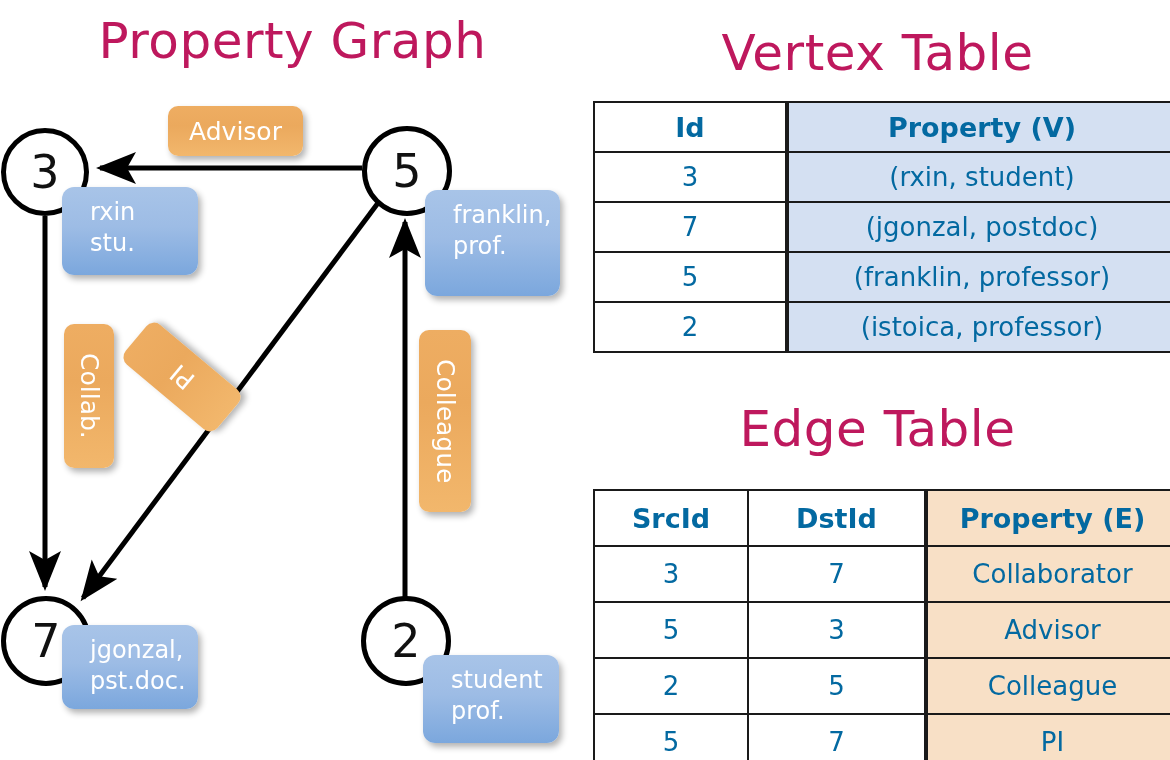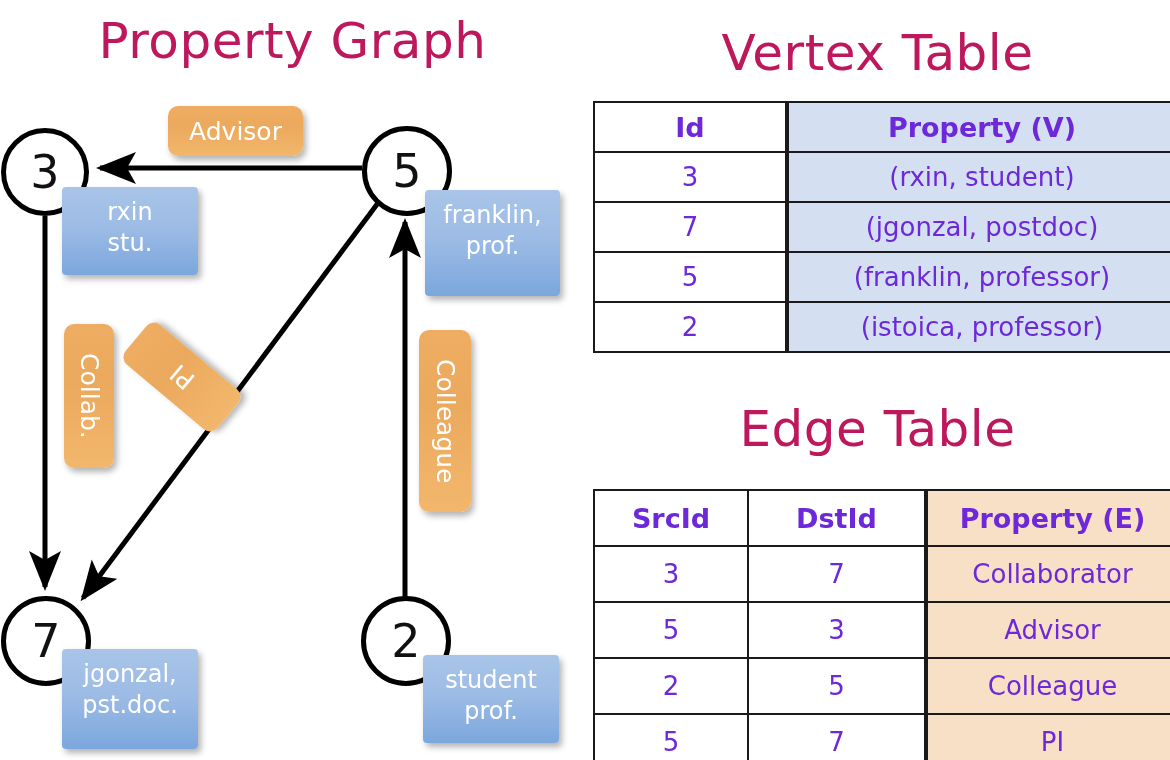--- a/index.html
+++ b/index.html
@@ -48,31 +48,30 @@
     justify-content: center;
     font-size: 46px;
     font-family: "DejaVu Sans", sans-serif;
     color: #111111;
     z-index: 5;
   }
 
   
   .prop-box {
     position: absolute;
-    border-radius: 4px;
+    border-radius: 12px;
     background: linear-gradient(to bottom, #a8c4e8 0%, #9dbce5 45%, #7ba7dd 100%);
     box-shadow: 3px 4px 6px rgba(0,0,0,0.30);
     color: #ffffff;
     font-size: 24px;
     line-height: 1.28;
-    padding: 10px 14px;
+    padding: 10px 28px;
     box-sizing: border-box;
     z-index: 8;
     font-family: "DejaVu Sans", sans-serif;
-    text-align: center;
   }
 
   
   .edge-box {
     position: absolute;
     border-radius: 10px;
     background: linear-gradient(to bottom, #eead62 0%, #eba95d 40%, #f2b76c 100%);
     box-shadow: 3px 4px 6px rgba(0,0,0,0.30);
     color: #ffffff;
     font-size: 25px;
@@ -92,21 +91,21 @@
     position: absolute;
     border-collapse: collapse;
     table-layout: fixed;
     font-family: "DejaVu Sans", sans-serif;
   }
   .tbl td, .tbl th {
     border: 2px solid #1a1a1a;
     text-align: center;
     font-weight: normal;
     font-size: 26px;
-    color: #6d28d9;
+    color: #0369a1;
     padding: 0;
   }
   .tbl th { font-weight: bold; font-size: 27px; }
 
   #vertex-table { left: 593px; top: 101px; width: 576px; }
   #vertex-table td, #vertex-table th { height: 48px; }
   #vertex-table .c-id   { width: 190px; background: #ffffff; border-right: 4px solid #1a1a1a; }
   #vertex-table .c-prop { width: 386px; background: #d4e0f2; border-left: 4px solid #1a1a1a; }
 
   #edge-table { left: 593px; top: 489px; width: 576px; }
@@ -154,21 +153,21 @@
   </div>
 
   <div class="prop-box" style="left:62px; top:187px; width:136px; height:88px;">
     <div>rxin</div>
     <div>stu.</div>
   </div>
   <div class="prop-box" style="left:425px; top:190px; width:135px; height:106px;">
     <div>franklin,</div>
     <div>prof.</div>
   </div>
-  <div class="prop-box" style="left:62px; top:649px; width:136px; height:100px;">
+  <div class="prop-box" style="left:62px; top:625px; width:136px; height:84px;">
     <div>jgonzal,</div>
     <div>pst.doc.</div>
   </div>
   <div class="prop-box" style="left:423px; top:655px; width:136px; height:88px;">
     <div>student</div>
     <div>prof.</div>
   </div>
 
   <div class="edge-box" style="left:168px; top:106px; width:135px; height:50px;">
     <span>Advisor</span>

